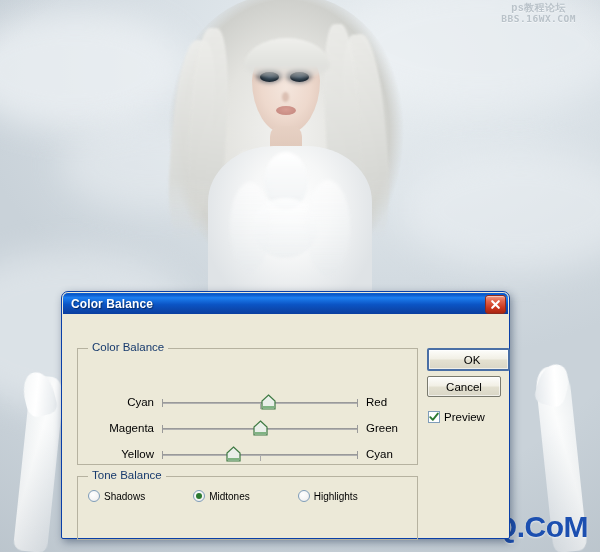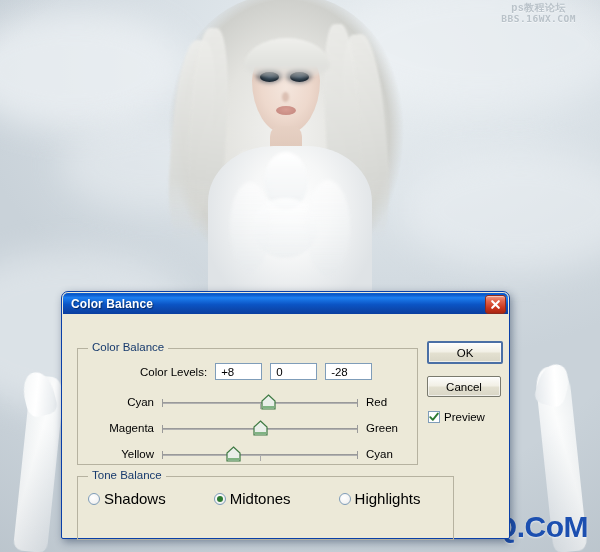--- a/index.html
+++ b/index.html
@@ -136,21 +136,21 @@
   .dlgbody{position:relative;height:calc(100% - 21px);padding:7px 6px 6px 6px;box-sizing:border-box;}
 
   .group{
     position:absolute;border:1px solid #b6b2a0;background:transparent;
   }
   .group .legend{
     position:absolute;top:-8px;left:10px;background:#ece9d8;padding:0 4px;
     font-size:11.5px;color:#173a6d;white-space:nowrap;
   }
   #grp-color{left:12px;top:34px;width:339px;height:115px;}
-  #grp-tone{left:12px;top:162px;width:339px;height:62px;padding-left:36px;}
+  #grp-tone{left:12px;top:162px;width:339px;height:62px;}
 
   .lvl-row{position:absolute;left:0;top:14px;width:100%;display:flex;align-items:center;}
   .lvl-label{font-size:11.5px;color:#000;margin-left:62px;}
   .numbox{
     width:47px;height:17px;margin-left:8px;border:1px solid #7f9db9;background:#fff;
     font-size:11.5px;color:#000;padding:0 0 0 5px;line-height:17px;box-sizing:border-box;
     font-family:"Liberation Sans", sans-serif;
   }
   .numbox:first-of-type{margin-left:10px;}
 
@@ -167,21 +167,21 @@
   }
   .tick{position:absolute;top:4px;width:1px;height:8px;background:#9a9a9a;}
   .tick.l{left:0;} .tick.r{right:0;}
   .tick.mid{left:50%;top:9px;height:5px;background:#aaa;}
   .thumb{
     position:absolute;top:-1px;width:15px;height:16px;margin-left:-7px;cursor:pointer;
   }
   .thumb svg{display:block;}
 
   .radio-row{position:absolute;top:13px;left:0;width:100%;display:flex;align-items:center;}
-  .radio-item{display:flex;align-items:center;font-size:15px;color:#000;cursor:pointer;justify-content:space-between;}
+  .radio-item{display:flex;align-items:center;font-size:10px;color:#000;cursor:pointer;justify-content:space-between;}
   .ri1{margin-left:10px;} .ri2{margin-left:48px;} .ri3{margin-left:48px;}
   .radio{
     width:12px;height:12px;border-radius:50%;border:1px solid #7f9db9;
     background:radial-gradient(circle at 40% 35%, #ffffff 0%, #f4f4f4 60%, #e4e4e4 100%);
     margin-right:4px;display:flex;align-items:center;justify-content:center;box-sizing:border-box;
   }
   .radio.on:after{content:"";width:6px;height:6px;border-radius:50%;background:#2d7a31;}
 
   .check-row{position:absolute;top:33px;left:10px;display:flex;align-items:center;cursor:pointer;}
   .checkbox{
@@ -190,21 +190,21 @@
   }
   .checkbox svg{display:block;}
   .check-label{font-size:11.5px;color:#000;}
 
   .btn{
     position:absolute;width:72px;height:19px;border:1px solid #7a7a6e;border-radius:2px;
     background:linear-gradient(180deg,#fdfdfb 0%,#f2f0e6 45%,#e3e0d0 55%,#d9d6c6 100%);
     font-size:11.5px;color:#000;display:flex;align-items:center;justify-content:center;cursor:pointer;
     box-shadow:inset 0 0 0 1px rgba(255,255,255,.6);
   }
-  #btn-ok{left:362px;top:27px;border:2px solid #4a6fa5;}
+  #btn-ok{left:362px;top:34px;border:2px solid #4a6fa5;padding-left:7px;}
   #btn-cancel{left:362px;top:62px;}
   .preview-row{position:absolute;left:363px;top:97px;display:flex;align-items:center;cursor:pointer;}
 </style>
 </head>
 <body>
 
 <div id="photo">
   <div class="sky"></div>
   <div class="cloud c1"></div>
   <div class="cloud c2"></div>
@@ -262,26 +262,20 @@
         </svg>
       </span>
     </div>
   </div>
 
   <div class="dlgbody">
 
     <div class="group" id="grp-color">
       <span class="legend">Color Balance</span>
 
-      <div class="lvl-row">
-        <span class="lvl-label">Color Levels:</span>
-        <span class="numbox">+8</span>
-        <span class="numbox">0</span>
-        <span class="numbox">-28</span>
-      </div>
 
       <div class="slider-row sl1">
         <span class="sl-left">Cyan</span>
         <span class="track">
           <i class="tick l"></i>
           <i class="tick mid"></i>
           <i class="tick r"></i>
           <span class="thumb" id="thumb0" style="left: 54%;">
             <svg width="15" height="16" viewBox="0 0 15 16">
               <path d="M7.5 1 L14 7 L14 15 L1 15 L1 7 Z" fill="#e9efe9" stroke="#3f7a43" stroke-width="1.2"></path>

